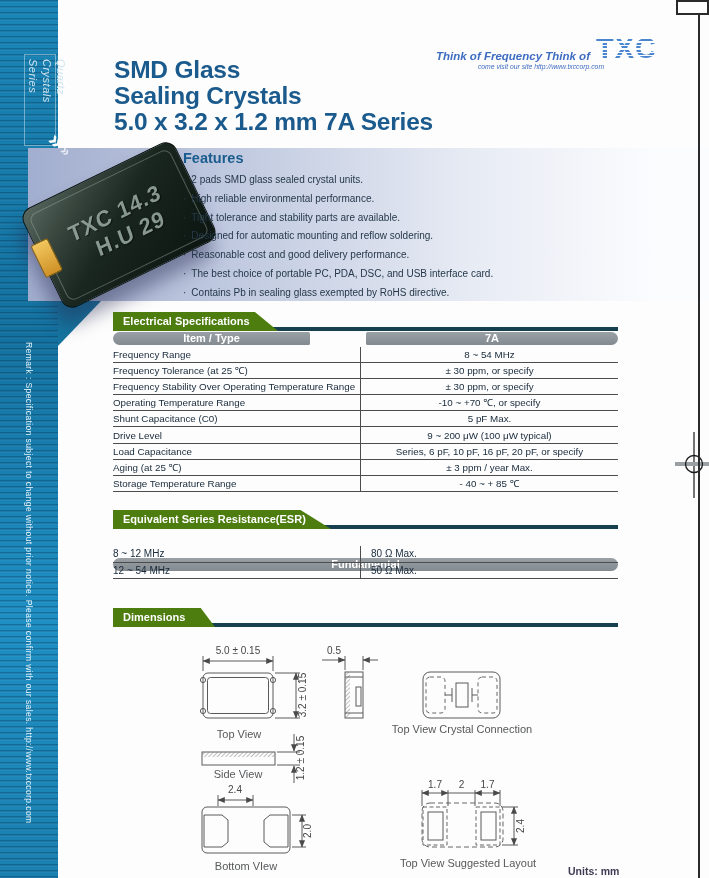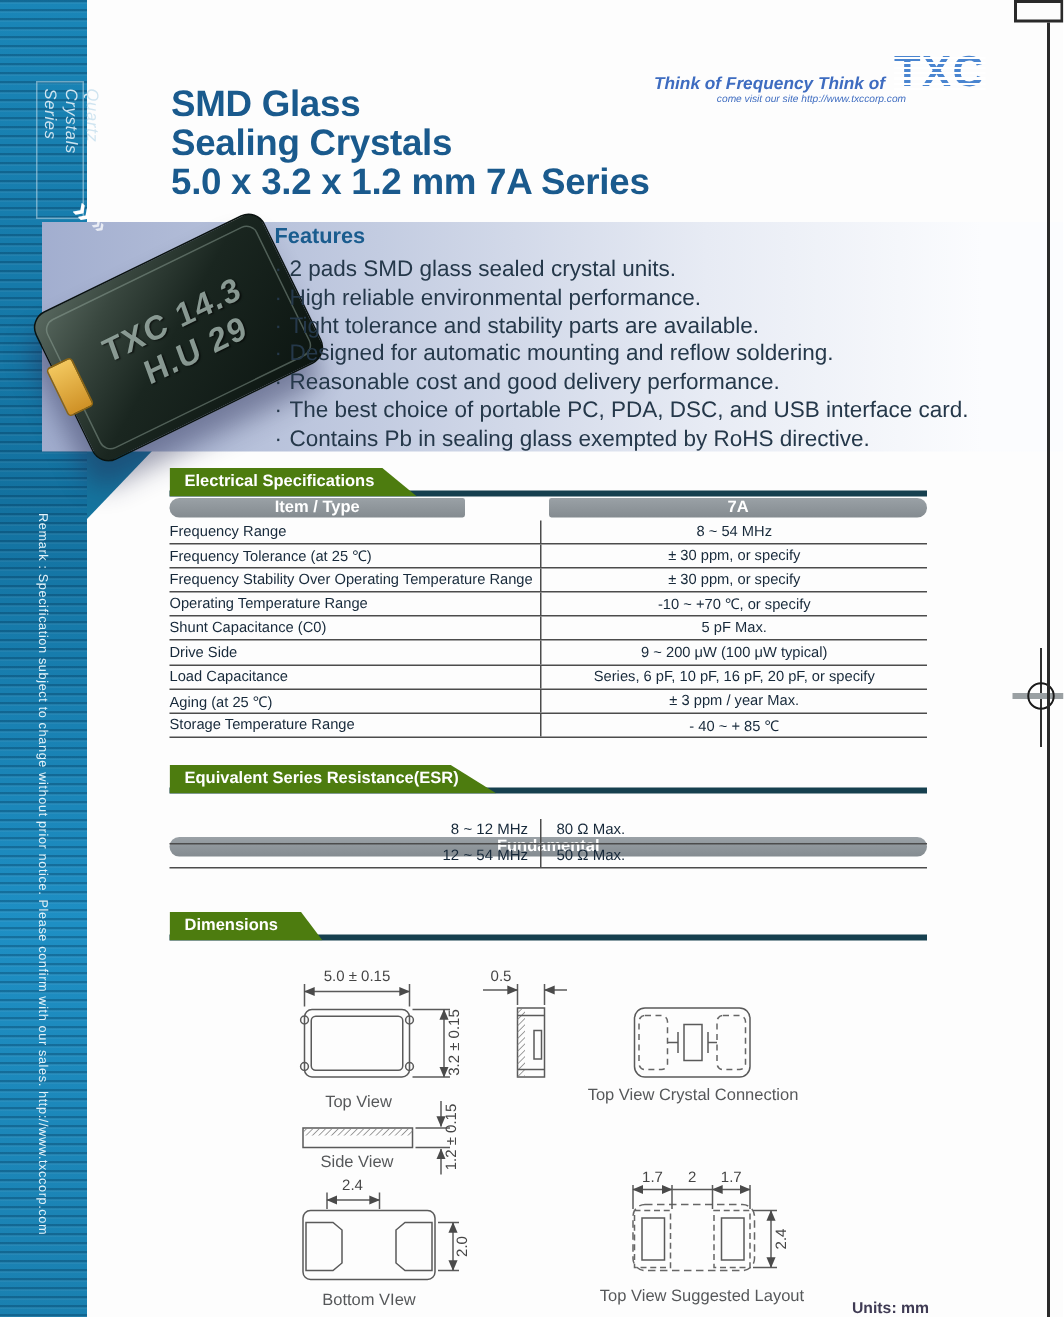--- a/index.html
+++ b/index.html
@@ -56,21 +56,21 @@
   .tagline{font-style:italic;font-weight:600;font-size:11.5px;color:#3e6cc0;white-space:nowrap;}
   .logo-wrap{position:relative;display:inline-block;margin-left:6px;}
   .logo-text{font-weight:bold;font-size:29px;line-height:24px;letter-spacing:1px;color:#4a85d0;}
   .logo-stripes{position:absolute;inset:0;pointer-events:none;
     background:repeating-linear-gradient(180deg, transparent 0 2px, #ffffff 2px 3.4px);}
   .site{margin-top:1px;text-align:center;font-style:italic;font-size:6.8px;color:#3e6cc0;}
 
   
   .features{position:absolute;left:183px;top:150px;width:480px;}
   .f-head{font-size:14.5px;font-weight:bold;color:#1a5c8e;margin-bottom:5px;}
-  .f-item{font-size:15px;line-height:18.8px;color:#25384a;}
+  .f-item{font-size:10px;line-height:18.8px;color:#25384a;}
   .f-b{margin-right:5px;}
 
   
   .tab{position:absolute;height:19px;line-height:19px;background:#4d7c0f;color:#fff;
     font-size:11px;font-weight:bold;padding-left:10px;box-sizing:border-box;
     clip-path:polygon(0 0,86% 0,100% 100%,0 100%);z-index:3;}
   .tab-line{position:absolute;left:113px;width:505px;height:4px;background:#16404f;z-index:2;}
 
   
   .gbar{position:absolute;height:13px;line-height:13px;text-align:center;color:#fff;
@@ -81,21 +81,21 @@
 
   
   .etable{position:absolute;left:113px;top:347px;width:505px;}
   .erow{display:flex;height:16.1px;box-sizing:border-box;border-bottom:1px solid #4c4c4c;
     align-items:center;font-size:9.8px;color:#17293a;}
   .erow .c1{width:247px;}
   .erow .c2{flex:1;text-align:center;border-left:1px solid #4c4c4c;height:100%;
     display:flex;align-items:center;justify-content:center;}
   .esrtable{position:absolute;left:113px;top:546px;width:505px;}
   .esrtable .erow{height:16.5px;font-size:10px;}
-  .esrtable .c1{width:247px;text-align:right;padding-right:8px;box-sizing:border-box;}
+  .esrtable .c1{width:247px;padding-right:8px;box-sizing:border-box;}
   .esrtable .c2{justify-content:flex-start;padding-left:10px;}
 
   
   .draw{position:absolute;left:110px;top:630px;}
   .draw text{font-family:"Liberation Sans",sans-serif;}
   .ln{stroke:#5a5a5a;stroke-width:1;fill:none;}
   .lnd{stroke:#666;stroke-width:1;fill:none;}
   .dimt{font-size:10px;fill:#454545;}
   .lblt{font-size:11px;fill:#56585a;}
 
@@ -180,21 +180,21 @@
       </div>
     <div class="erow">
         <div class="c1">Operating Temperature Range</div>
         <div class="c2">-10 ~ +70 ℃, or specify</div>
       </div>
     <div class="erow">
         <div class="c1">Shunt Capacitance (C0)</div>
         <div class="c2">5 pF Max.</div>
       </div>
     <div class="erow">
-        <div class="c1">Drive Side</div>
+        <div class="c1">Drive Level</div>
         <div class="c2">9 ~ 200 μW (100 μW typical)</div>
       </div>
     <div class="erow">
         <div class="c1">Load Capacitance</div>
         <div class="c2">Series, 6 pF, 10 pF, 16 pF, 20 pF, or specify</div>
       </div>
     <div class="erow">
         <div class="c1">Aging (at 25 ℃)</div>
         <div class="c2">± 3 ppm / year Max.</div>
       </div>

